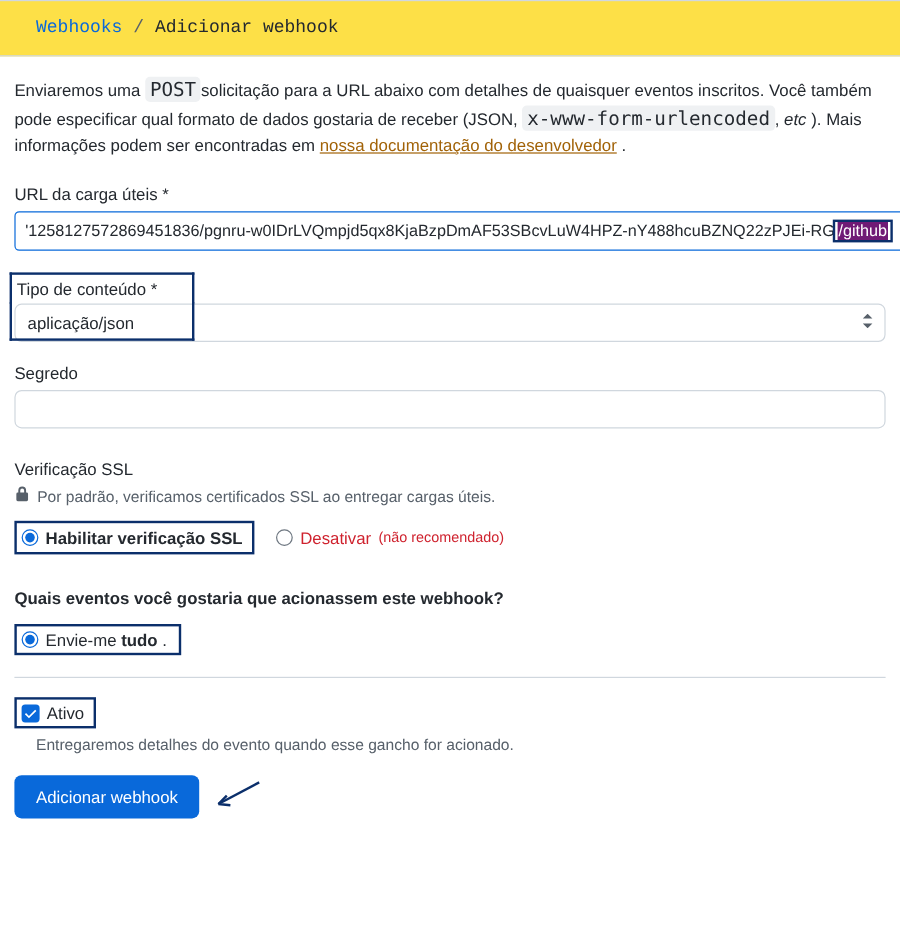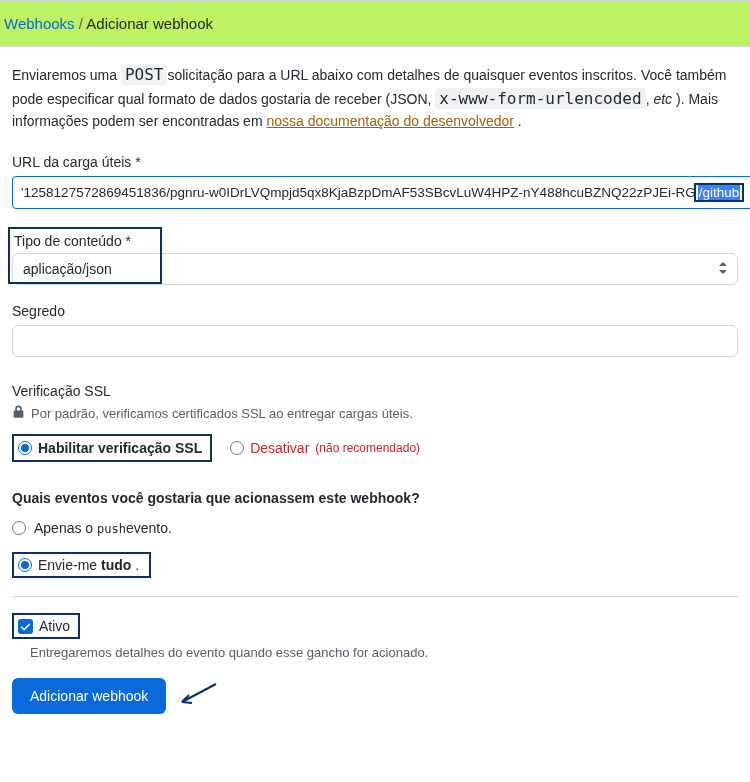--- a/index.html
+++ b/index.html
@@ -1,35 +1,35 @@
 <!DOCTYPE html>
 <html><head>
   <meta charset="utf-8">
   <style>
     * { box-sizing: border-box; margin: 0; padding: 0; }
     body { font-family: -apple-system, BlinkMacSystemFont, "Segoe UI", Helvetica, Arial, sans-serif; font-size: 14px; color: #24292f; width: 750px; background: #fff; }
     .container { padding: 0; }
-    .breadcrumb { padding: 14px 4px; border-top: 1px solid #d0d7de; border-bottom: 1px solid #d0d7de; background: #bef264; font-size: 15px; }
+    .breadcrumb { padding: 14px 30px; border-top: 1px solid #d0d7de; border-bottom: 1px solid #d0d7de; background: #fde047; font-size: 15px; font-family: Liberation Mono, monospace; }
     .breadcrumb a { color: #0969da; text-decoration: none; }
     .breadcrumb-sep { color: #57606a; }
     .breadcrumb-current { color: #24292f; }
     .content { padding: 16px 12px 20px 12px; }
     .intro { color: #24292f; line-height: 1.5; margin-bottom: 22px; }
     .intro code { font-family: ui-monospace, SFMono-Regular, SF Mono, Menlo, Consolas, monospace; font-size: 16px; background: rgba(175,184,193,0.2); padding: 1px 4px; border-radius: 4px; }
     .intro .em { font-style: italic; }
     .intro a { color: #a16207; text-decoration: underline; }
     .field-group { margin-bottom: 18px; }
     .field-label { display: block; font-size: 14px; color: #24292f; margin-bottom: 6px; font-weight: 400; }
     .text-input, .select-input { width: 100%; padding: 7px 10px; font-size: 14px; border: 1px solid #d0d7de; border-radius: 6px; background: #fff; color: #24292f; }
     .text-input.blue-border { border: 1px solid #0969da; border-radius: 4px; }
     .form-table { width: 100%; border-collapse: collapse; }
     .form-table td { vertical-align: top; }
     .url-input { font-size: 13.5px; padding: 6px 8px; white-space: nowrap; overflow: hidden; }
     .url-end-highlight { display: inline-block; border: 2px solid #0b2f6b; padding: 0px 2px; margin-left: -2px; }
-    .url-selected { background: #3b82f6; color: #fff; padding: 0 1px; }
+    .url-selected { background: #701a75; color: #fff; padding: 0 1px; }
     .label-box { display: inline-block; border: 2px solid #0b2f6b; padding: 0 6px 0 4px; margin-left: -4px; }
     .label-box-top { border-bottom: none; padding-bottom: 0; padding-top: 4px; }
     .select-wrap { position: relative; }
     .select-input { appearance: none; -webkit-appearance: none; padding-right: 28px; }
     .select-caret { position: absolute; right: 10px; top: 50%; transform: translateY(-50%); pointer-events: none; color: #57606a; font-size: 11px; line-height: 1; }
     .section-title { font-size: 14px; color: #24292f; margin-bottom: 6px; font-weight: 400; }
     .ssl-note { color: #57606a; font-size: 13px; margin-bottom: 12px; display: flex; align-items: center; gap: 6px; }
     .lock-icon { display: inline-block; }
     .radio-row { display: flex; align-items: center; gap: 18px; }
     .radio-opt { display: inline-flex; align-items: center; gap: 6px; font-size: 14px; }
@@ -125,26 +125,20 @@
         <label class="radio-opt">
           <span class="radio-dot"></span>
           <span class="disable-text">Desativar</span>
           <span class="not-rec">(não recomendado)</span>
         </label>
       </div>
     </div>
 
     <div class="events-title">Quais eventos você gostaria que acionassem este webhook?</div>
 
-    <div class="event-opt">
-      <span class="radio-dot"></span>
-      <span>
-        <span>Apenas o </span><code>push</code><span>evento.</span>
-      </span>
-    </div>
 
     <div class="event-opt">
       <span class="radio-box" style="padding:3px 10px 3px 4px;">
         <span class="radio-dot checked"></span>
         <span>
           <span>Envie-me </span><span class="strong">tudo</span><span> .</span>
         </span>
       </span>
     </div>
 

